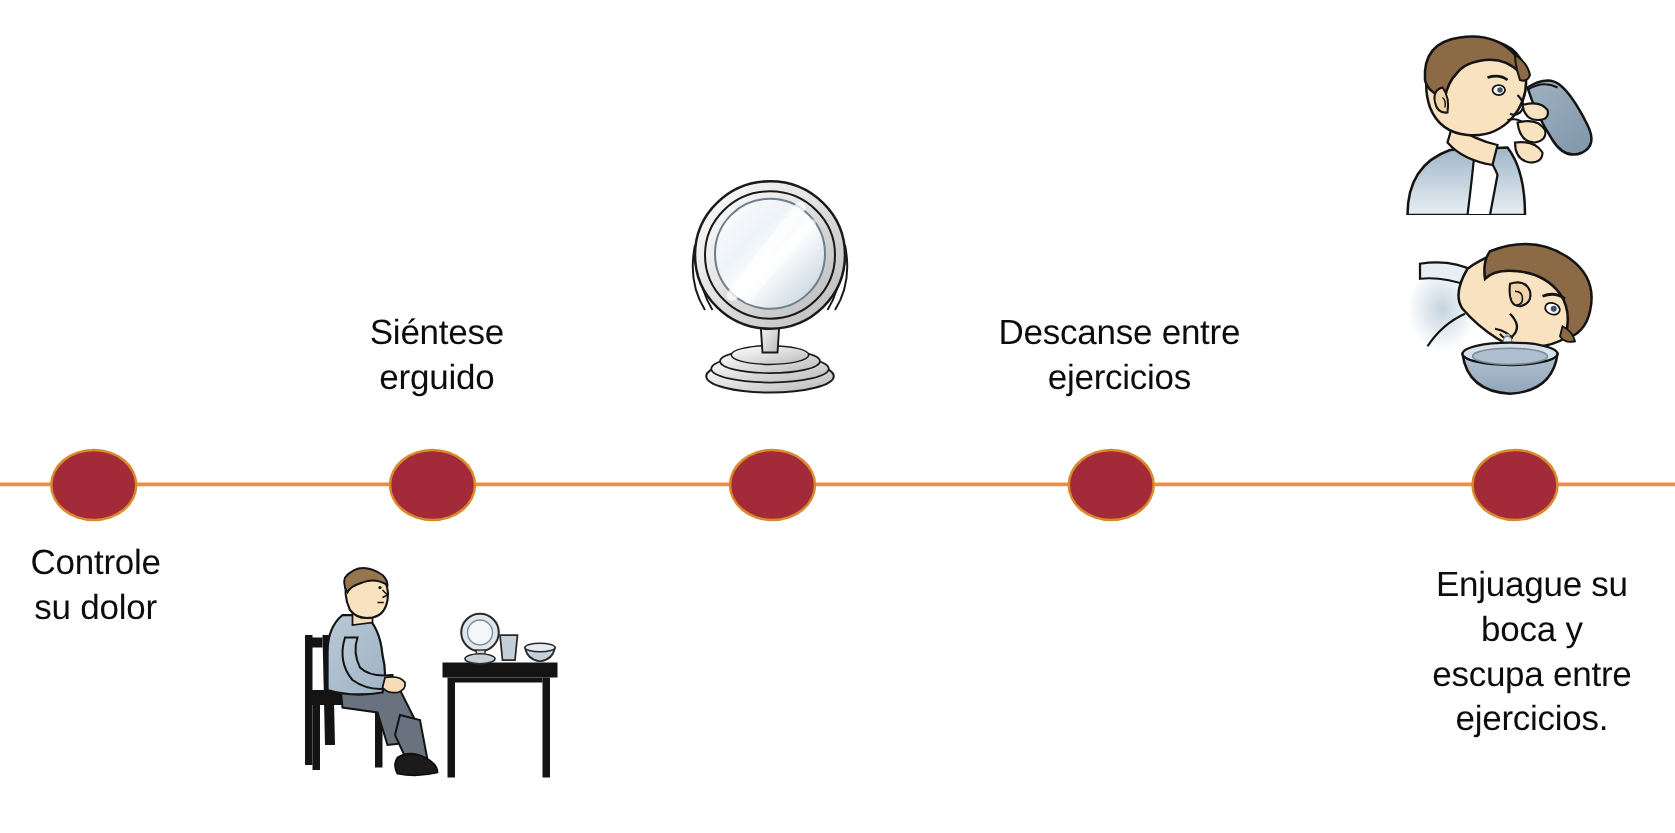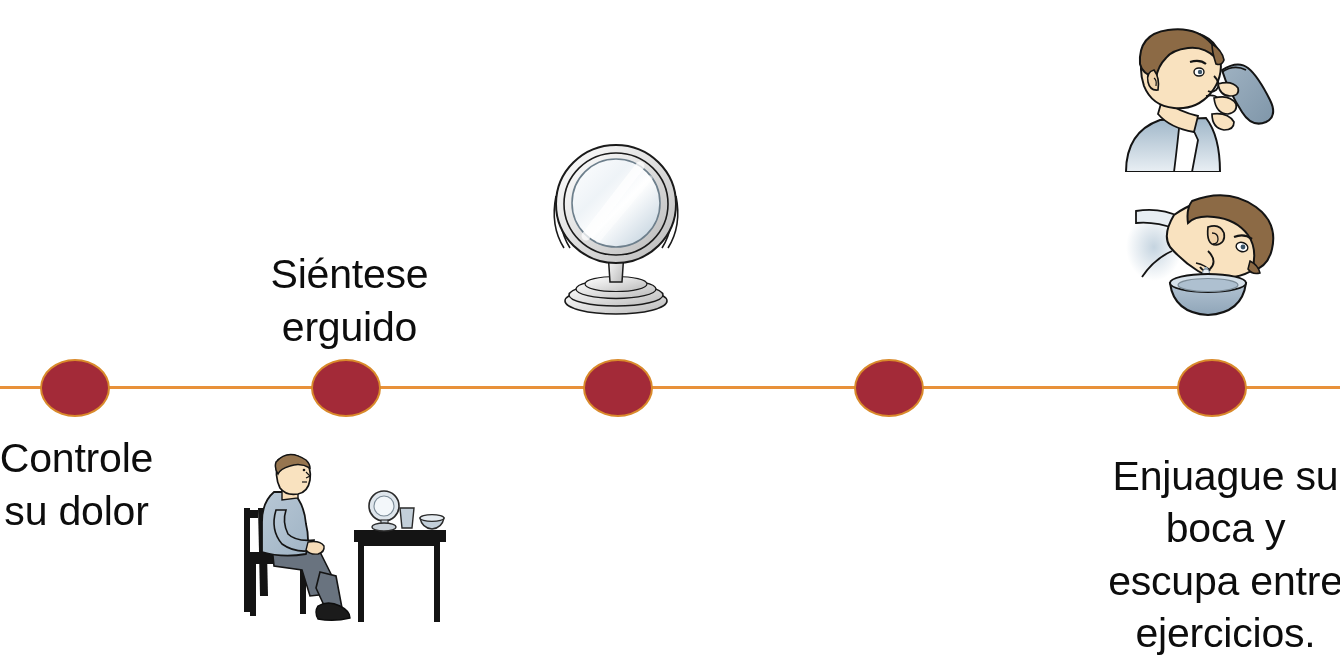--- a/index.html
+++ b/index.html
@@ -39,21 +39,21 @@
     background: #A32A38;
     border: 2px solid #D98A2B;
     box-sizing: border-box;
     top: 359px;
   }
 
   
   .label {
     position: absolute;
     text-align: center;
-    font-size: 41px;
+    font-size: 28px;
     line-height: 1.30;
     color: #0d0d0d;
     letter-spacing: -0.2px;
     white-space: pre-line;
   }
 
   #label-0 { left: -6px;  top: 432px; width: 165px; }
   #label-1 { left: 262px; top: 248px; width: 175px; }
   #label-2 { left: 494px; top: 450px; width: 255px; }
   #label-3 { left: 758px; top: 248px; width: 275px; }
@@ -77,20 +77,22 @@
   <div class="node" id="node-0" style="left:40px;"></div>
   <div class="node" id="node-1" style="left:311px;"></div>
   <div class="node" id="node-2" style="left:583px;"></div>
   <div class="node" id="node-3" style="left:854px;"></div>
   <div class="node" id="node-4" style="left:1177px;"></div>
 
   <div class="label" id="label-0">Controle
 su dolor</div>
   <div class="label" id="label-1">Siéntese
 erguido</div>
+  <div class="label" id="label-3">Descanse entre
+ejercicios</div>
   <div class="label" id="label-4">Enjuague su
 boca y
 escupa entre
 ejercicios.</div>
 
   <div class="illus" id="illus-mirror">
     <svg viewBox="0 0 160 180" width="160" height="180" xmlns="http://www.w3.org/2000/svg">
       <defs>
         <linearGradient id="glassGrad" x1="0" y1="0" x2="1" y2="1">
           <stop offset="0%" stop-color="#ffffff"></stop>

